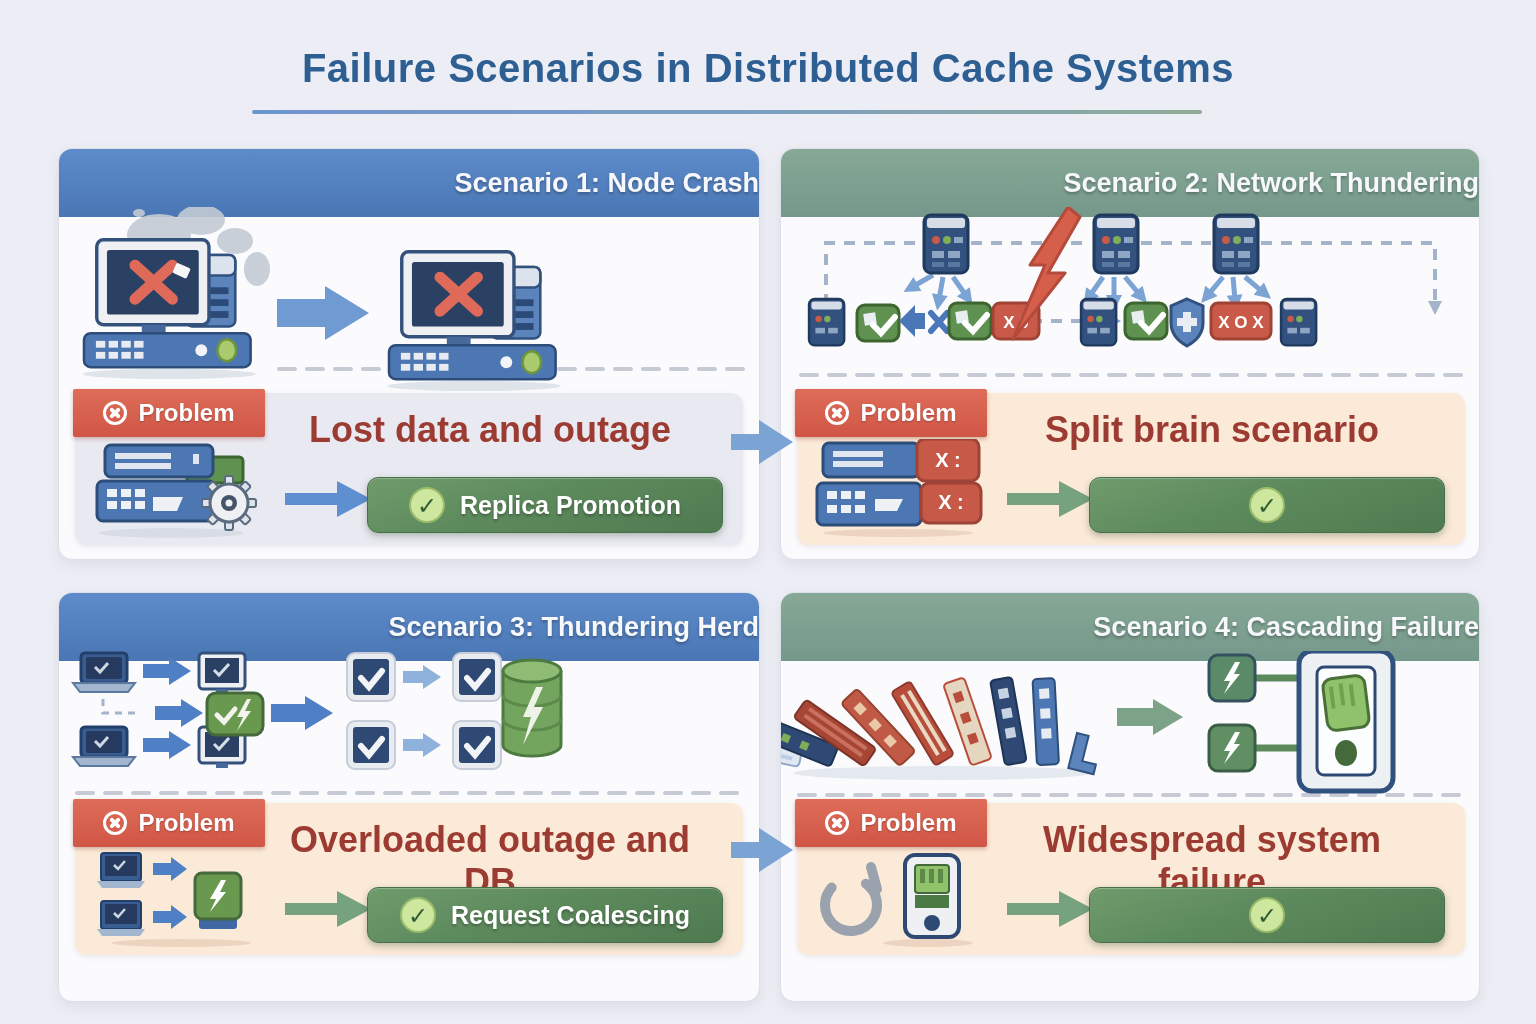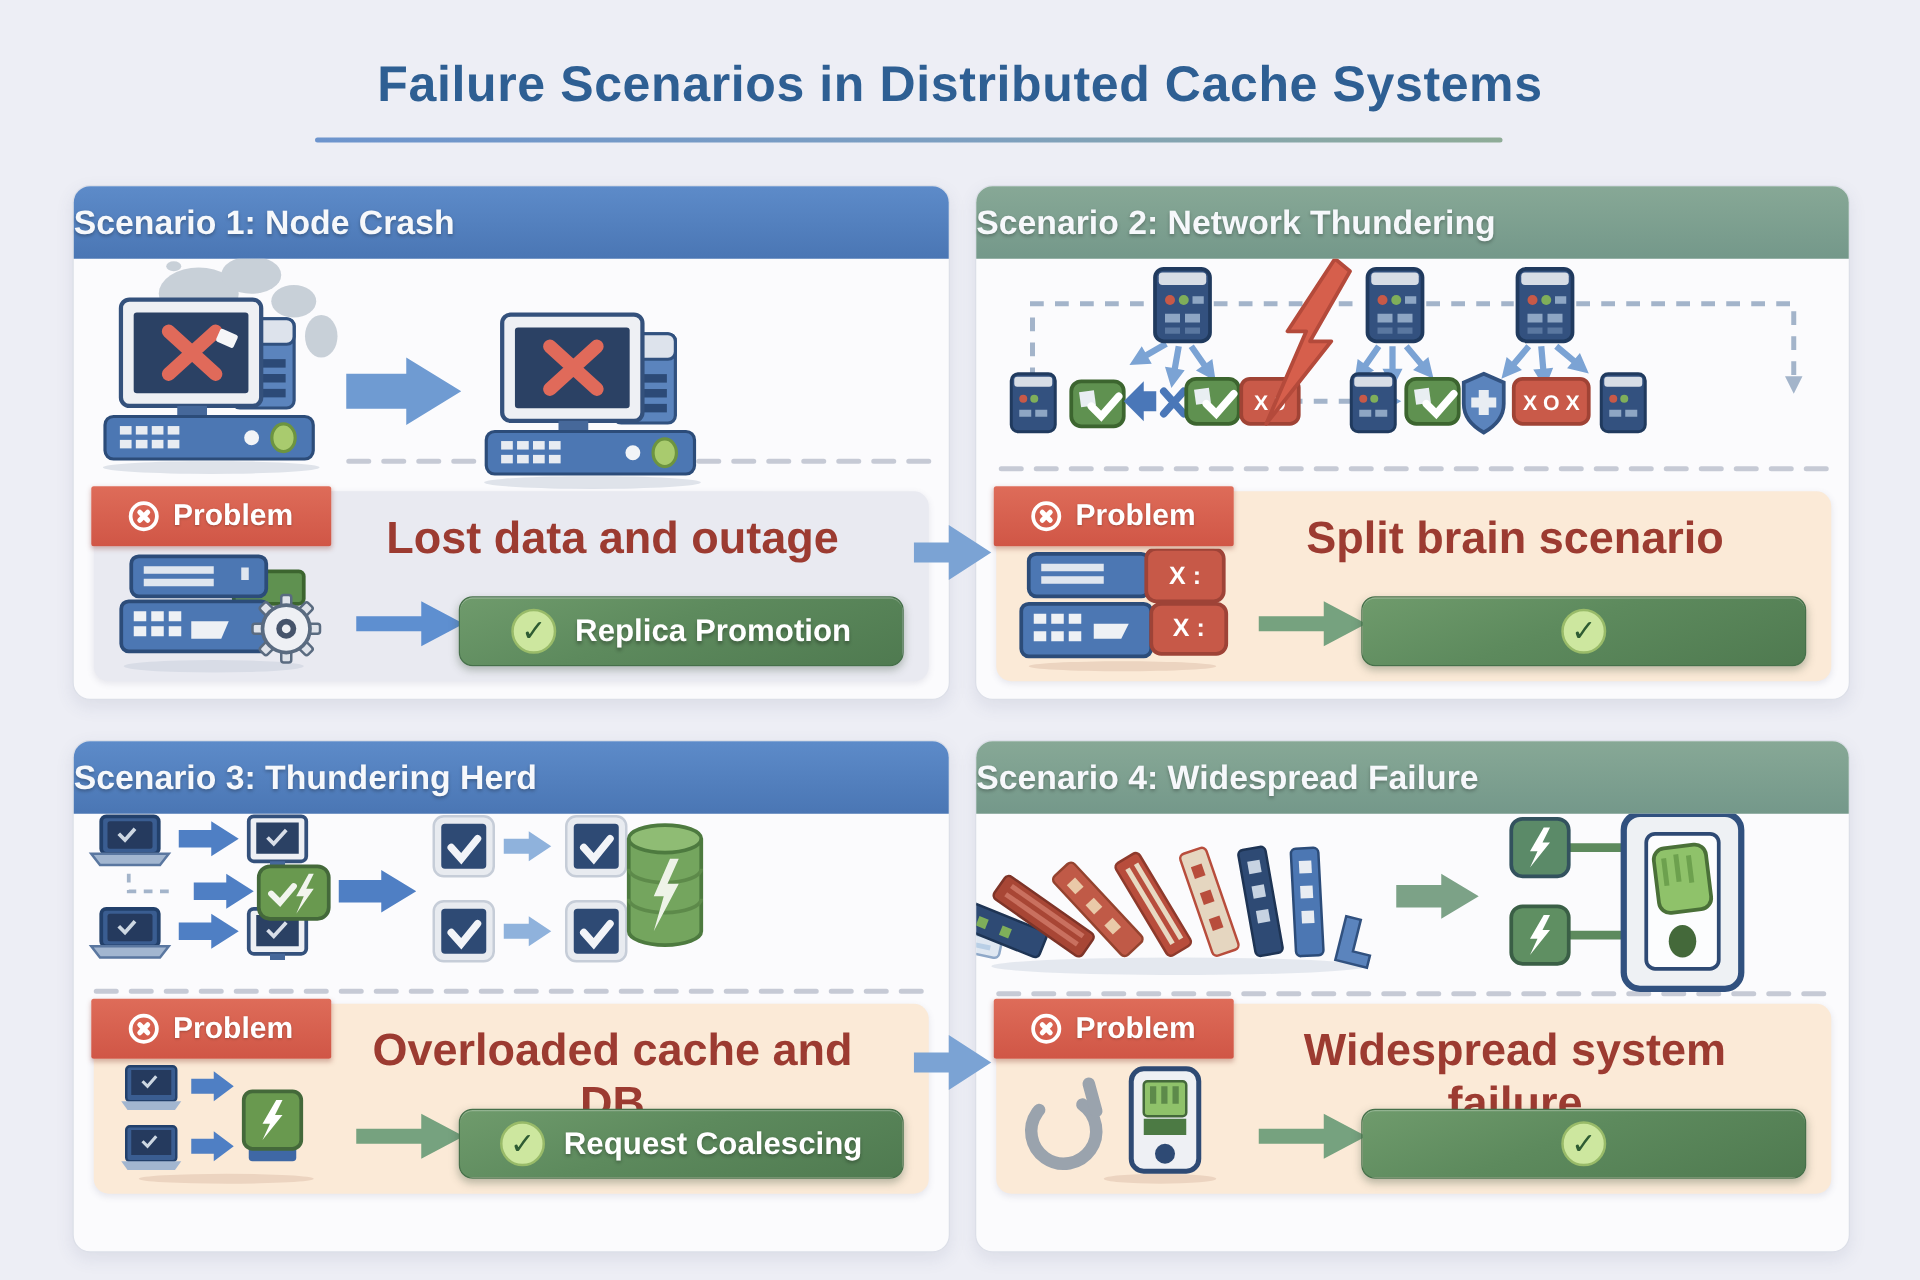--- a/index.html
+++ b/index.html
@@ -21,22 +21,22 @@
   .panel{
     position:absolute;background:#fbfbfd;border-radius:14px;
     border:1px solid #dcdfe8;
     box-shadow:0 5px 14px rgba(70,80,120,.10);
   }
   .p1{left:58px;top:148px;width:702px;height:412px;}
   .p2{left:780px;top:148px;width:700px;height:412px;}
   .p3{left:58px;top:592px;width:702px;height:410px;}
   .p4{left:780px;top:592px;width:700px;height:410px;}
   .panel-header{
-    position:absolute;left:0;top:0;width:100%;height:58px;border-radius:13px 13px 0 0;
-    display:flex;align-items:center;justify-content:flex-start;
+    position:absolute;left:0;top:0;width:100%;height:68px;border-radius:13px 13px 0 0;
+    display:flex;align-items:center;justify-content:flex-end;
     font-size:27px;font-weight:bold;color:#f6f8fb;
     text-shadow:0 2px 3px rgba(0,0,0,.28);
   }
   .panel-header.blue{background:linear-gradient(180deg,#5d8bc9 0%,#4a76b4 100%);}
   .panel-header.green{background:linear-gradient(180deg,#87a896 0%,#74988a 100%);}
   .illus{position:absolute;left:0;top:58px;}
   .problem-box{
     position:absolute;left:16px;border-radius:12px;height:152px;width:668px;
     box-shadow:0 2px 5px rgba(90,90,120,.12);
   }
@@ -471,21 +471,21 @@
         <ellipse cx="29" cy="14" rx="29" ry="11" fill="#8fbc74" stroke="#4d7a3f" stroke-width="3"></ellipse>
         <polygon points="33,30 20,60 28,60 20,88 40,50 31,50 40,30" fill="#eef3e8"></polygon>
       </g>
     </svg>
 
     <div class="problem-box peach">
       <div class="problem-tag">
         <span class="tag-icon"></span>
         <span>Problem</span>
       </div>
-      <div class="problem-text">Overloaded cache and DB</div>
+      <div class="problem-text">Overloaded outage and DB</div>
       <svg class="mini-illus" width="180" height="100" viewBox="0 0 180 100">
         <ellipse cx="90" cy="94" rx="70" ry="4" fill="#ecd4c0"></ellipse>
         <g transform="translate(10,4)">
           <rect width="40" height="28" rx="3" fill="#3a5d91" stroke="#22406b" stroke-width="2"></rect>
           <rect x="4" y="3" width="32" height="20" fill="#253a5e"></rect>
           <path d="M13 12 l4 4 7 -8" stroke="#cdd7e2" stroke-width="2.5" fill="none"></path>
           <path d="M-4 28 h48 l-5 7 h-38 z" fill="#a2b6d0"></path>
         </g>
         <g transform="translate(10,52)">
           <rect width="40" height="28" rx="3" fill="#3a5d91" stroke="#22406b" stroke-width="2"></rect>
@@ -512,21 +512,21 @@
       </svg>
       <div class="solution-pill">
         <span class="check-circle">✓</span>
         <span class="solution-label">Request Coalescing</span>
       </div>
     </div>
   </section>
 
   <section class="panel p4 row2">
     <header class="panel-header green">
-      <span>Scenario 4: Widespread Failure</span>
+      <span>Scenario 4: Cascading Failure</span>
     </header>
 
     <svg class="illus" width="700" height="150" viewBox="0 0 700 150">
       <line x1="18" y1="144" x2="690" y2="144" stroke="#c6cad5" stroke-width="4" stroke-dasharray="16 12" stroke-linecap="round"></line>
       <ellipse cx="162" cy="122" rx="150" ry="7" fill="#dce1ea" opacity="0.75"></ellipse>
       <g>
         <g transform="rotate(-78 18 114)">
             <rect x="16" y="28" width="22" height="86" rx="4" fill="#dfe7f1" stroke="#8fa8c8" stroke-width="2"></rect>
             <rect x="21" y="34" width="4" height="72" fill="#b9cfe6"></rect>
             <rect x="30" y="34" width="4" height="72" fill="#b9cfe6"></rect>

